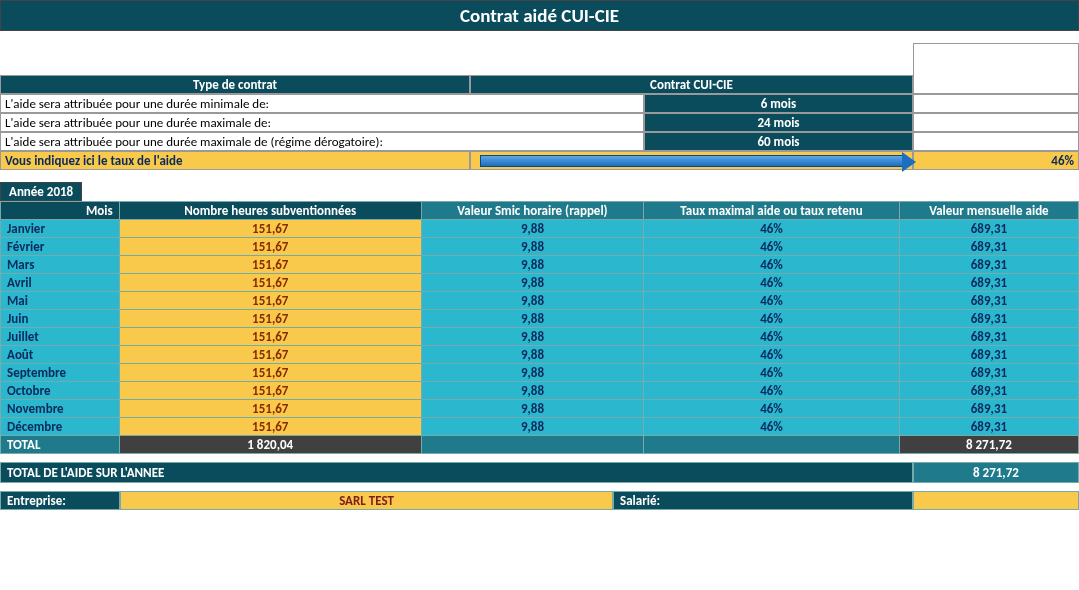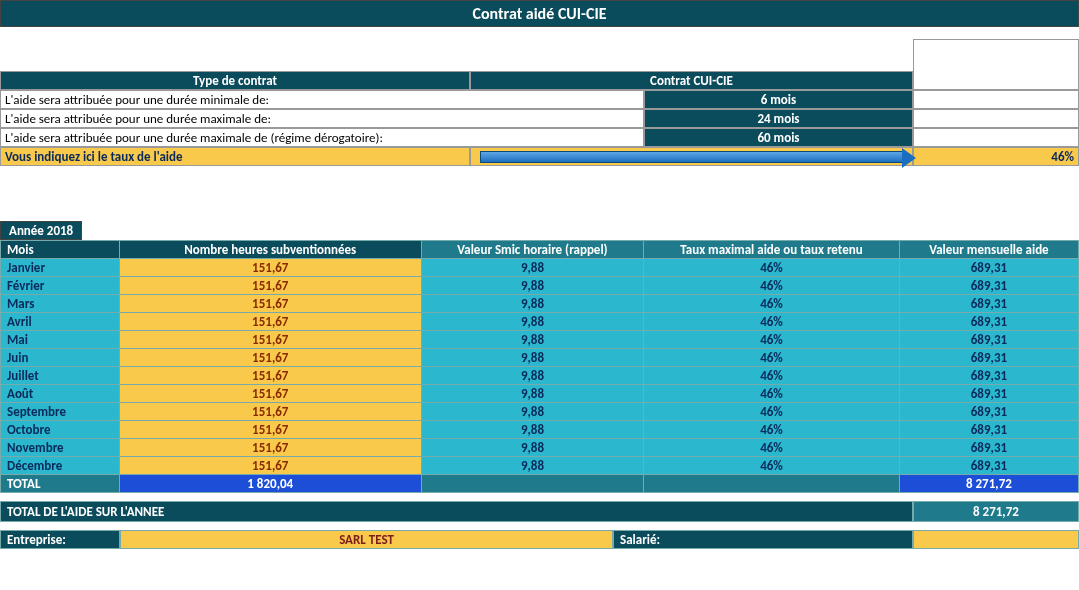--- a/index.html
+++ b/index.html
@@ -1,48 +1,48 @@
 <!DOCTYPE html>
 <html><head>
 <meta charset="utf-8">
 <style>
   * { box-sizing: border-box; margin: 0; padding: 0; }
   body { font-family: Calibri, Arial, sans-serif; font-size: 13px; background: #fff; width: 1079px; }
   .container { width: 1079px; }
 
-  .title-bar { background: #0a4b5c; color: #fff; font-size: 16px; font-weight: bold; text-align: center; padding: 3px 0; border: 1px solid #444; }
+  .title-bar { background: #0a4b5c; color: #fff; font-size: 19px; font-weight: bold; text-align: center; padding: 3px 0; border: 1px solid #444; }
 
   .row { display: flex; }
   .row > div { border: 1px solid #999; }
 
   .gap { height: 12px; }
 
   .hdr-dark { background: #0a4b5c; color: #fff; font-weight: bold; text-align: center; padding: 1px 4px; margin-top: 32px; }
   .cell-light { background: #fff; color: #000; padding: 1px 4px; }
   .cell-teal-dark { background: #0a4b5c; color: #fff; text-align: center; font-weight: bold; padding: 1px 4px; }
   .cell-yellow { background: #f8c94b; color: #0a2a5c; font-weight: bold; padding: 1px 4px; }
 
   .arrow-cell { position: relative; padding: 0; background: #f8c94b; display: flex; align-items: center; justify-content: center; }
   .arrow { width: 96%; height: 12px; background: linear-gradient(#5ea6e6,#1c6fc0); border: 1px solid #0a4b7c; position: relative; }
   .arrow::after { content: ""; position: absolute; right: -14px; top: -4px; border-left: 14px solid #1c6fc0; border-top: 10px solid transparent; border-bottom: 10px solid transparent; }
 
-  .year-tab { display: inline-block; background: #0a4b5c; color: #fff; font-weight: bold; padding: 1px 8px; border: 1px solid #444; margin-top: 43px; }
+  .year-tab { display: inline-block; background: #0a4b5c; color: #fff; font-weight: bold; padding: 1px 8px; border: 1px solid #444; }
 
   table { border-collapse: collapse; width: 100%; table-layout: fixed; }
   td, th { border: 1px solid #7aa; padding: 1px 6px; font-size: 13px; }
 
   th.h1 { background: #0a4b5c; color: #fff; font-weight: bold; }
   th.h2 { background: #1f7a8c; color: #fff; font-weight: bold; }
 
   td.m  { background: #2bb8cf; color: #0a2a5c; font-weight: bold; text-align: left; }
   td.hh { background: #f8c94b; color: #8a2a00; font-weight: bold; text-align: center; }
   td.v  { background: #2bb8cf; color: #0a2a5c; font-weight: bold; text-align: center; }
 
   td.tl { background: #1f7a8c; color: #fff; font-weight: bold; }
-  td.tv { background: #1d4ed8; color: #fff; font-weight: bold; text-align: center; }
+  td.tv { background: #404040; color: #fff; font-weight: bold; text-align: center; }
   td.tve{ background: #1f7a8c; }
 
   .totann { display: flex; }
   .totann > div { border: 1px solid #7aa; padding: 2px 6px; }
   .totann .lab { flex: 1; background: #0a4b5c; color: #fff; font-weight: bold; }
   .totann .val { width: 166px; background: #1f7a8c; color: #fff; font-weight: bold; text-align: center; }
 
   .footer { display: flex; }
   .footer > div { border: 1px solid #7aa; padding: 1px 6px; }
   .f-lab { background: #0a4b5c; color: #fff; font-weight: bold; text-align: left; }
@@ -96,21 +96,21 @@
   <table>
     <colgroup>
       <col style="width:110px">
         <col style="width:280px">
         <col style="width:206px">
         <col style="width:237px">
         <col style="width:166px">
     </colgroup>
     <thead>
       <tr>
-        <th class="h1" style="text-align:left">Mois</th>
+        <th class="h1" style="text-align:right">Mois</th>
         <th class="h1">Nombre heures subventionnées</th>
         <th class="h2">Valeur Smic horaire (rappel)</th>
         <th class="h2">Taux maximal aide ou taux retenu</th>
         <th class="h2">Valeur mensuelle aide</th>
       </tr>
     </thead>
     <tbody id="months-host">
         <tr>
           <td class="m">Janvier</td>
           <td class="hh">151,67</td>

